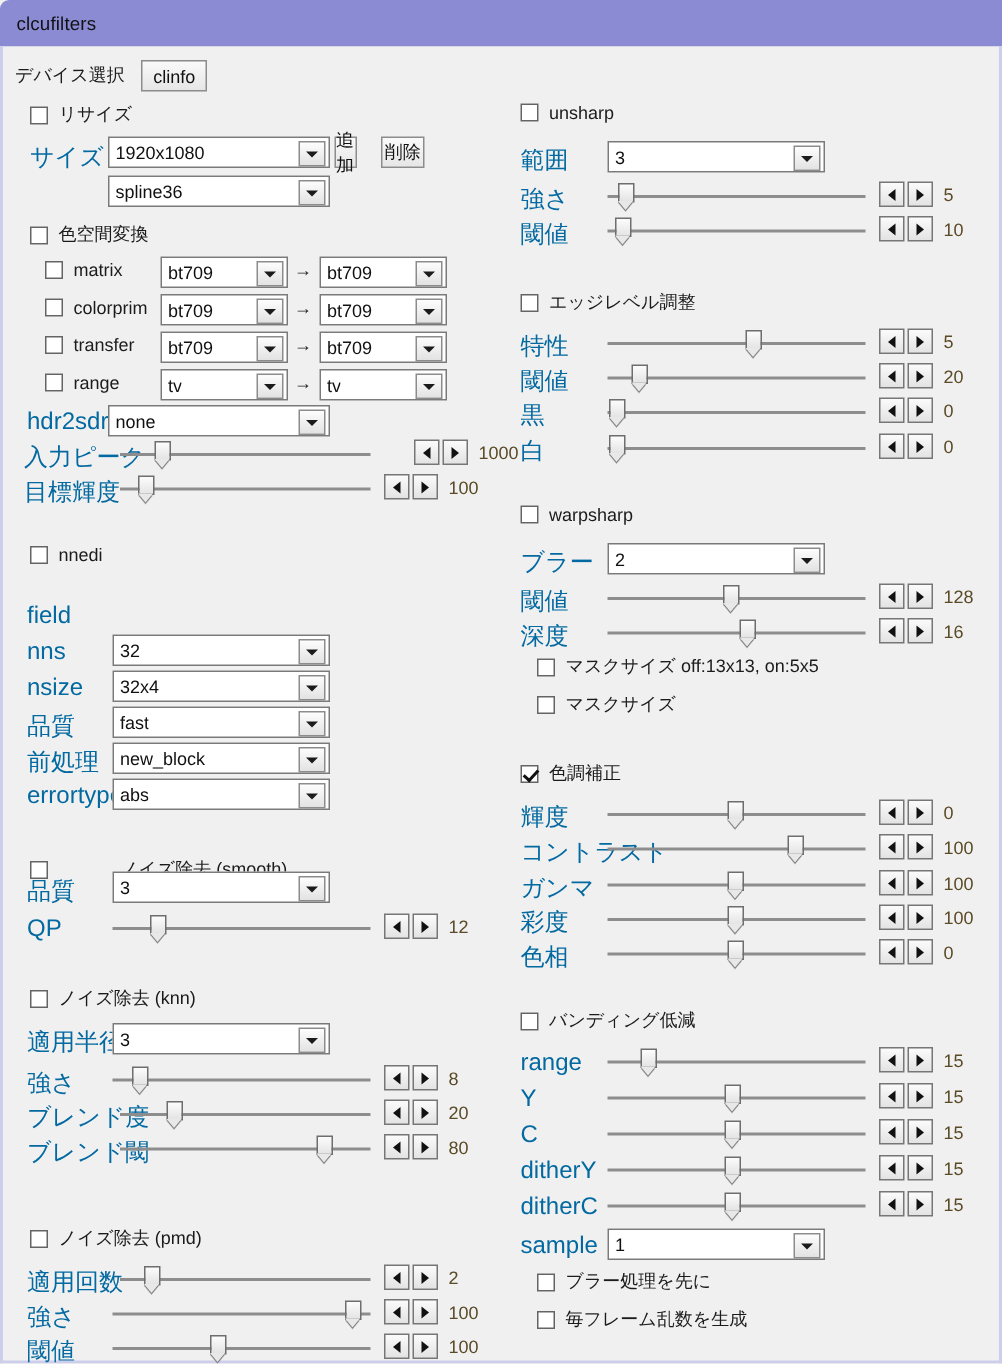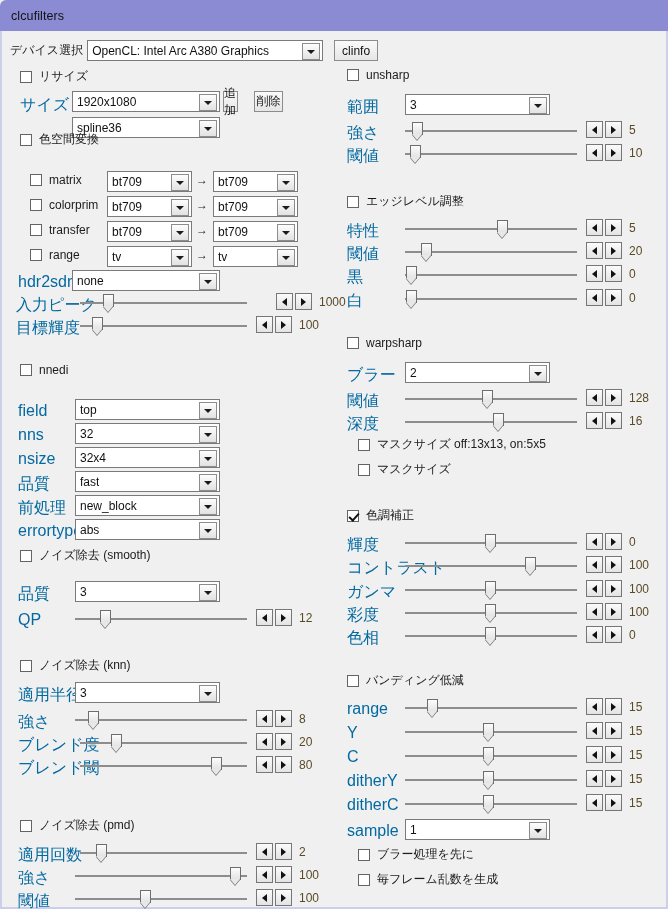--- a/index.html
+++ b/index.html
@@ -114,44 +114,40 @@
 <div class="window">
 
   <div class="titlebar">
     <span class="title">clcufilters</span>
   </div>
 
   <div class="body-area">
 
     <div class="device-row">
       <span class="lbl">デバイス選択</span>
-      <div class="combo" style="width:236px;margin-left:4px;">
-        <span class="ctext">OpenCL: Intel Arc A380 Graphics</span>
-        <span class="cbtn"></span>
-      </div>
       <div class="btn" style="width:44px;margin-left:11px;">clinfo</div>
     </div>
 
     <div class="cbrow" style="left:18px;top:37px;">
       <span class="cbox"></span>
       <span class="cblabel">リサイズ</span>
     </div>
     <span class="static" style="left:18px;top:64px;">サイズ</span>
     <div class="combo" style="left:70px;top:60px;width:148px;position:absolute;">
       <span class="ctext">1920x1080</span>
       <span class="cbtn"></span>
     </div>
     <div class="btn" style="position:absolute;left:221px;top:60px;width:15px;">追加</div>
     <div class="btn" style="position:absolute;left:252px;top:60px;width:29px;">削除</div>
     <div class="combo" style="left:70px;top:86px;width:148px;position:absolute;">
       <span class="ctext">spline36</span>
       <span class="cbtn"></span>
     </div>
 
-    <div class="cbrow" style="left:18px;top:100px;">
+    <div class="cbrow" style="left:18px;top:117px;">
       <span class="cbox"></span>
       <span class="cblabel">色空間変換</span>
     </div>
 
     <div class="cbrow" style="left:28px;top:142px;">
       <span class="cbox"></span>
       <span class="cblabel">matrix</span>
     </div>
     <div class="combo" style="position:absolute;left:105px;top:140px;width:85px;">
       <span class="ctext">bt709</span>
@@ -239,24 +235,20 @@
           <span class="ar"></span>
         </span>
       <span class="sval">100</span>
     </div>
 
     <div class="cbrow" style="left:18px;top:332px;">
       <span class="cbox"></span>
       <span class="cblabel">nnedi</span>
     </div>
     <span class="static" style="left:16px;top:371px;">field</span>
-    <div class="combo" style="position:absolute;left:73px;top:368px;width:145px;">
-      <span class="ctext">top</span>
-      <span class="cbtn"></span>
-    </div>
     <span class="static" style="left:16px;top:395px;">nns</span>
     <div class="combo" style="position:absolute;left:73px;top:392px;width:145px;">
       <span class="ctext">32</span>
       <span class="cbtn"></span>
     </div>
     <span class="static" style="left:16px;top:419px;">nsize</span>
     <div class="combo" style="position:absolute;left:73px;top:416px;width:145px;">
       <span class="ctext">32x4</span>
       <span class="cbtn"></span>
     </div>
@@ -269,21 +261,21 @@
     <div class="combo" style="position:absolute;left:73px;top:464px;width:145px;">
       <span class="ctext">new_block</span>
       <span class="cbtn"></span>
     </div>
     <span class="static" style="left:16px;top:491px;">errortype</span>
     <div class="combo" style="position:absolute;left:73px;top:488px;width:145px;">
       <span class="ctext">abs</span>
       <span class="cbtn"></span>
     </div>
 
-    <div class="cbrow" style="left:18px;top:516px;">
+    <div class="cbrow" style="left:18px;top:540px;gap:41px;">
       <span class="cbox"></span>
       <span class="cblabel">ノイズ除去 (smooth)</span>
     </div>
     <span class="static" style="left:16px;top:553px;">品質</span>
     <div class="combo" style="position:absolute;left:73px;top:550px;width:145px;">
       <span class="ctext">3</span>
       <span class="cbtn"></span>
     </div>
     <span class="static" style="left:16px;top:580px;">QP</span>
     <div class="slider" style="left:73px;top:578px;width:172px;">

